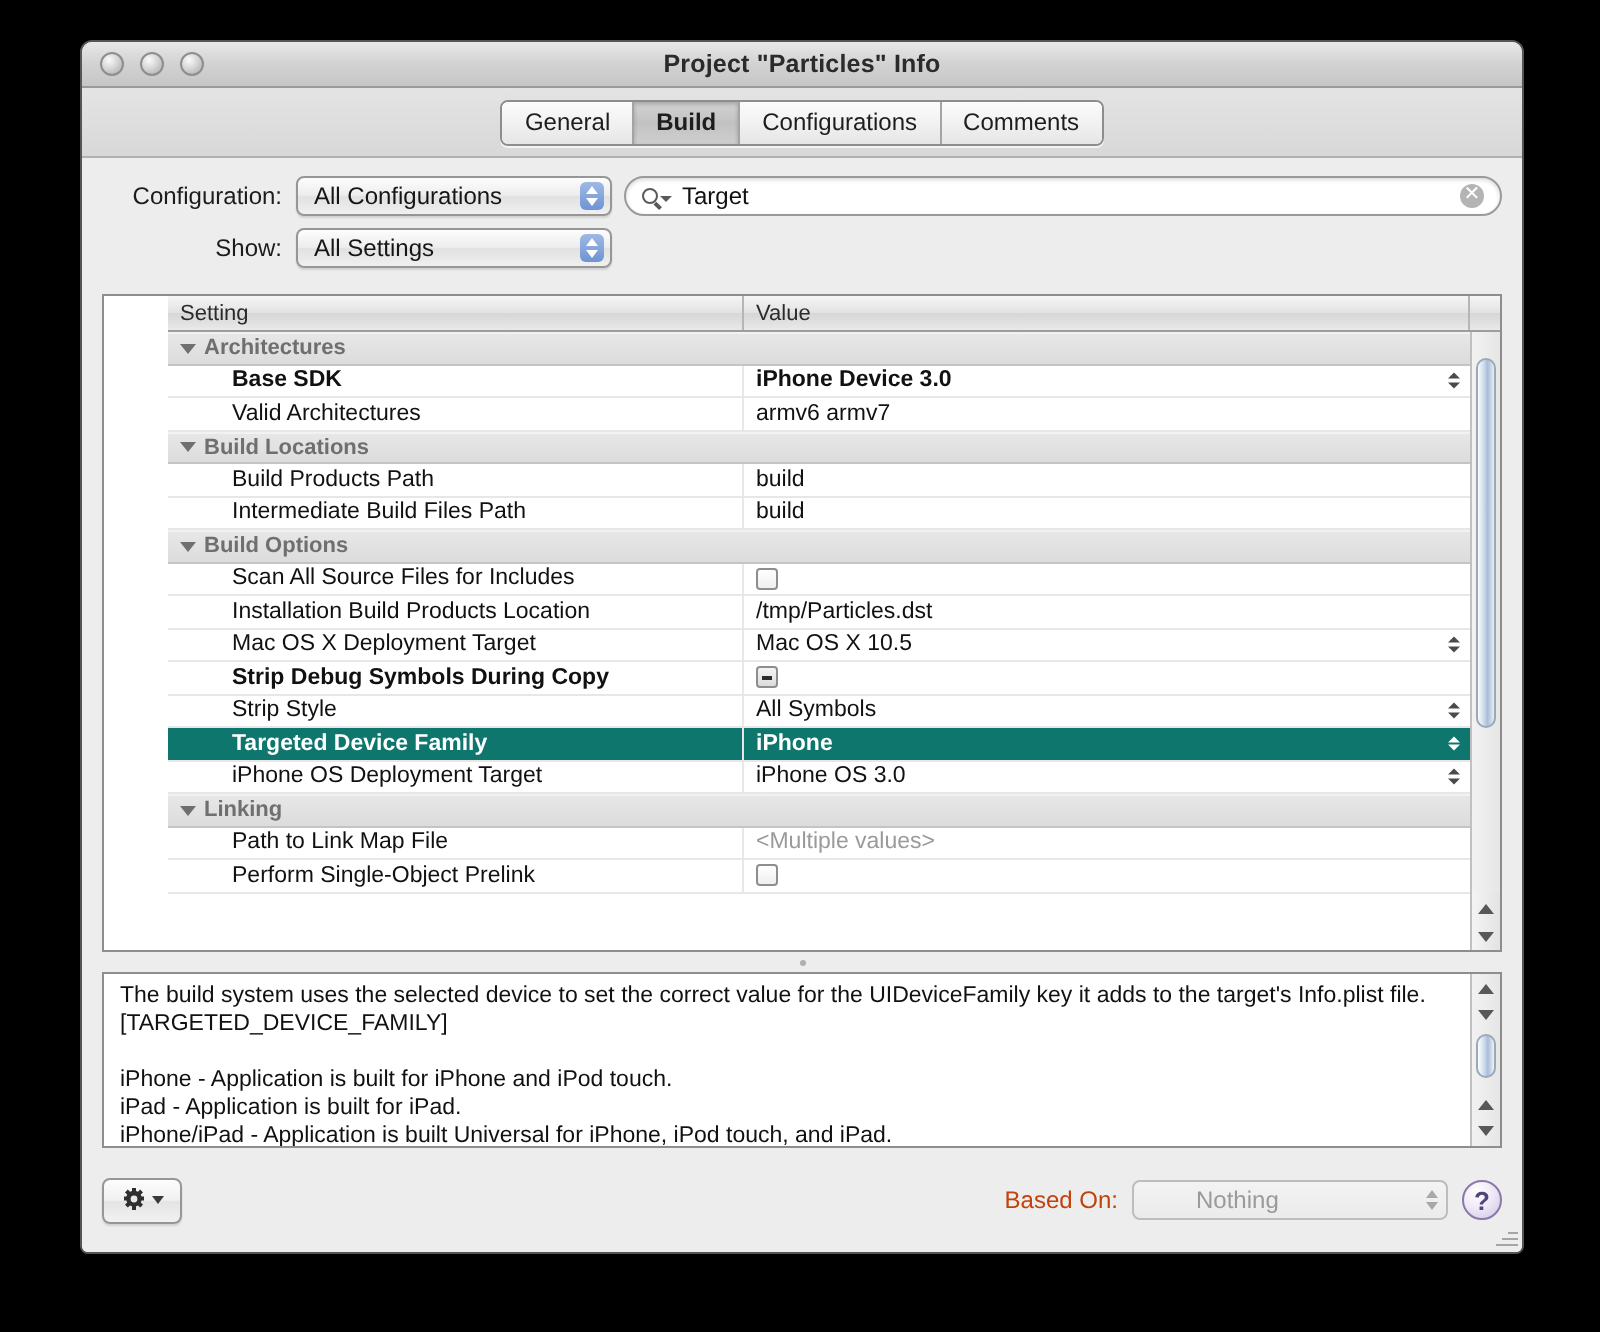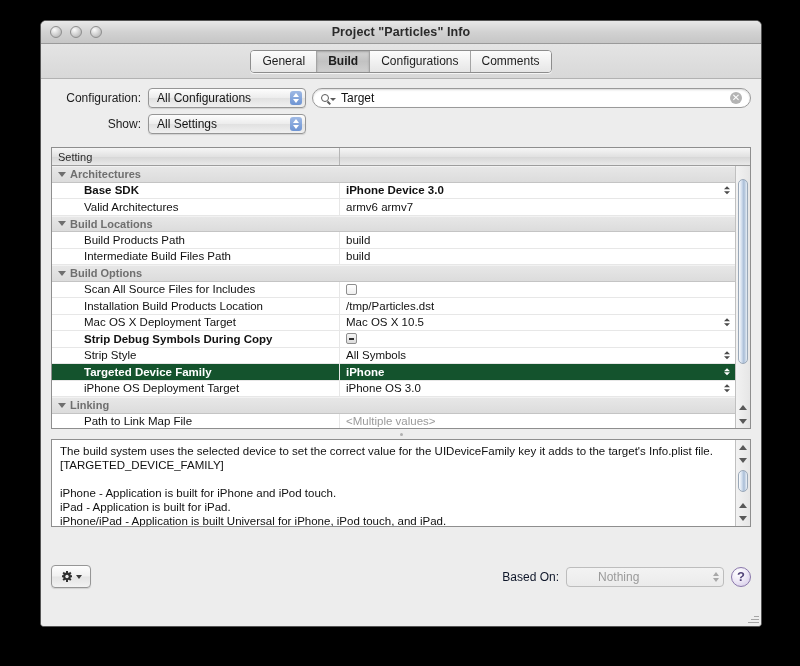--- a/index.html
+++ b/index.html
@@ -207,23 +207,24 @@
     font-family: "Liberation Sans", sans-serif;
   }
 
   
   .table-wrap {
     margin: 2px 10px 0 10px;
     border: 1px solid #8e8e8e;
     background: #fff;
     display: flex;
     flex-direction: column;
-    height: 282px;
+    height: 329px;
     box-sizing: border-box;
     overflow: hidden;
+    padding-left: 32px;
   }
   .thead {
     display: flex;
     height: 17px;
     flex: 0 0 17px;
     background: linear-gradient(to bottom, #f6f6f6 0%, #e2e2e2 50%, #d6d6d6 51%, #e9e9e9 100%);
     border-bottom: 1px solid #9d9d9d;
     font-size: 11px;
     color: #2a2a2a;
   }
@@ -246,21 +247,21 @@
     box-sizing: border-box;
     border-bottom: 1px solid #e7e7e7;
     align-items: center;
     font-size: 11.5px;
   }
   .row.group {
     background: linear-gradient(to bottom, #e7e7e7 0%, #dcdcdc 100%);
     border-bottom: 1px solid #c4c4c4;
     border-top: 1px solid #f2f2f2;
   }
-  .row.selected { background: #14532d; text-align: center; }
+  .row.selected { background: #0f766e; text-align: center; }
   .row.selected .cell-setting,
   .row.selected .cell-value { color: #ffffff; }
 
   .cell-setting {
     width: 288px;
     box-sizing: border-box;
     padding-left: 32px;
     color: #111;
     border-right: 1px solid #e7e7e7;
     overflow: hidden; white-space: nowrap;
@@ -448,21 +449,21 @@
   .gear-dn {
     width: 0; height: 0;
     border-left: 3.5px solid transparent;
     border-right: 3.5px solid transparent;
     border-top: 4px solid #3a3a3a;
   }
   .bottom-right {
     margin-left: auto;
     display: flex; align-items: center; gap: 7px;
   }
-  .basedon-label { font-size: 12px; color: #0f172a; }
+  .basedon-label { font-size: 12px; color: #c2410c; }
   .popup.disabled {
     background: linear-gradient(to bottom, #f3f3f3 0%, #ebebeb 100%);
     border-color: #bdbdbd;
     color: #9a9a9a;
     box-shadow: none;
     padding-left: 31px;
   }
   .popup.disabled .arr-up { border-bottom-color: #a8a8a8; }
   .popup.disabled .arr-dn { border-top-color: #a8a8a8; }
   .help-btn {
@@ -538,20 +539,21 @@
           <span class="arr-up"></span>
             <span class="arr-dn"></span>
         </span>
       </div>
     </div>
   </div>
 
   <div class="table-wrap">
     <div class="thead">
       <div class="th c1">Setting</div>
+      <div class="th c2">Value</div>
       <div class="th corner"></div>
     </div>
     <div class="tbody-outer">
       <div class="tbody" id="tbody">
           <div class="row group">
             <div class="cell-setting">
               <span class="tri"></span>
               <span>Architectures</span>
             </div>
           </div>

